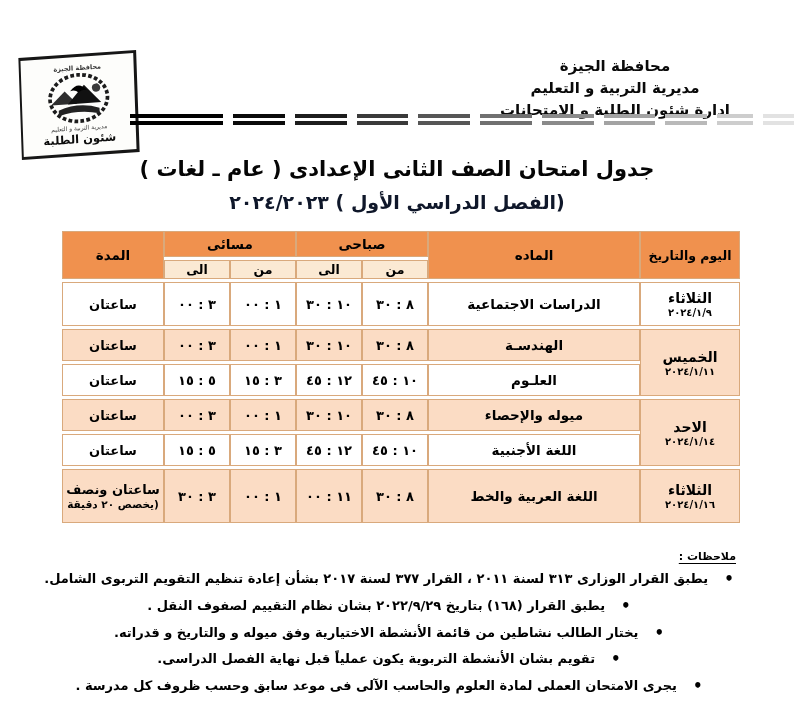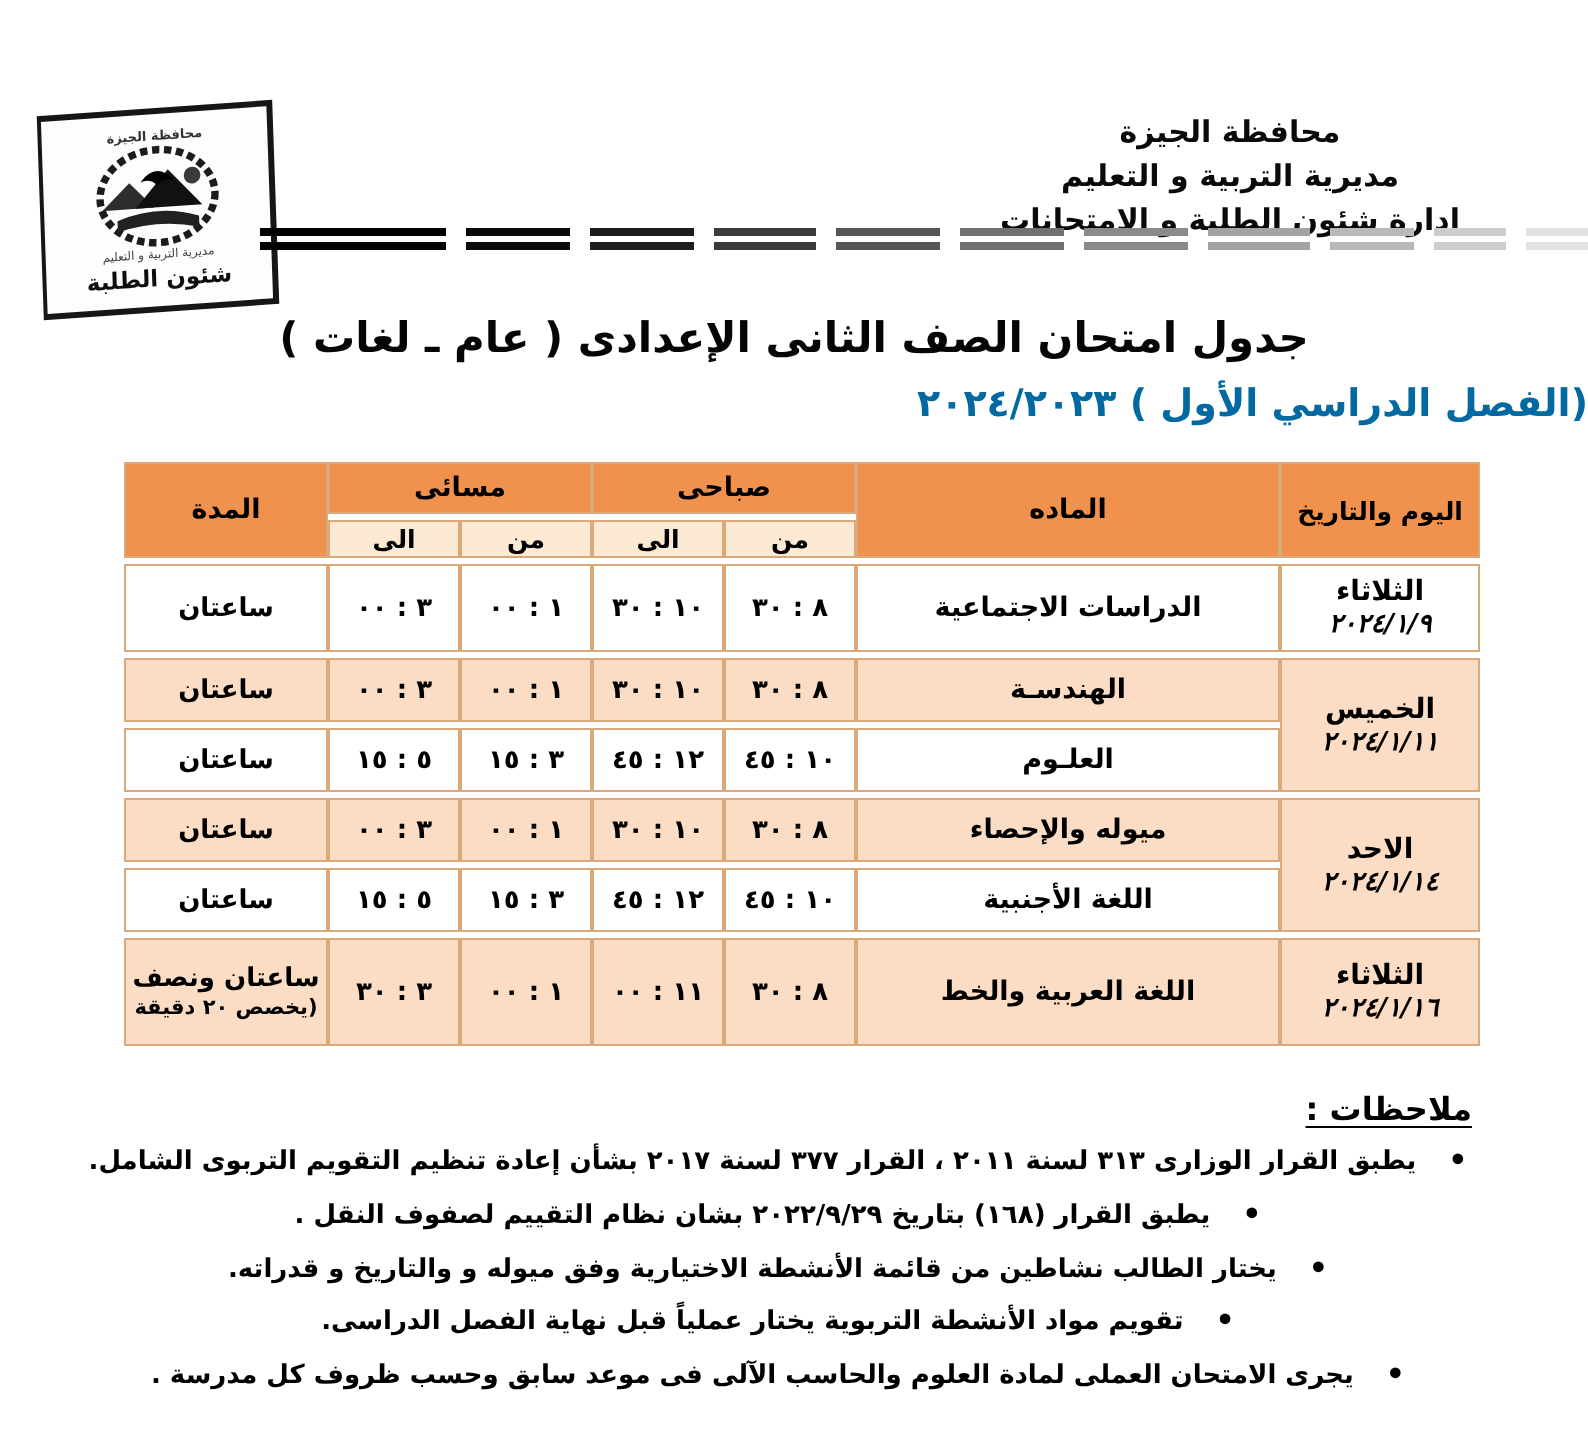--- a/index.html
+++ b/index.html
@@ -32,49 +32,49 @@
   .separator .seg:nth-child(6){color:#707070;}
   .separator .seg:nth-child(7){color:#8a8a8a;}
   .separator .seg:nth-child(8){color:#a3a3a3;}
   .separator .seg:nth-child(9){color:#b9b9b9;flex:.8;}
   .separator .seg:nth-child(10){color:#cdcdcd;flex:.7;}
   .separator .seg:nth-child(11){color:#e2e2e2;flex:.6;}
 
   
   .page-title{position:absolute;top:157px;left:0;width:100%;margin:0;text-align:center;
               font-size:21px;font-weight:bold;color:#050505;}
-  .page-subtitle{position:absolute;top:191px;left:0;width:100%;margin:0;text-align:right;
-                 font-size:19px;font-weight:bold;color:#0369a1;}
+  .page-subtitle{position:absolute;top:191px;left:0;width:100%;margin:0;text-align:center;
+                 font-size:19px;font-weight:bold;color:#0f172a;}
 
   
   :root{--orange:#F0914E;--peach:#FBDCC4;--cream:#FBE9D3;--cellb:#D9A97C;--hcellb:#E0873F;}
   table.sched{position:absolute;top:228px;left:62px;width:678px;table-layout:fixed;
               border-collapse:separate;border-spacing:0 3px;}
   table.sched th,table.sched td{box-sizing:border-box;text-align:center;vertical-align:middle;
               font-weight:bold;border:1px solid var(--cellb);padding:1px 2px;overflow:hidden;}
   th.main{background:var(--orange);font-size:13.5px;border-color:var(--hcellb);}
   th.day-h{font-size:12.5px;white-space:nowrap;border-right-color:var(--hcellb);}
   th.sub{background:var(--cream);font-size:12.5px;height:15px;}
   tr.hdr1 th{height:26px;}
   td{background:#fff;font-size:13px;}
   td.shaded{background:var(--peach);}
   td.day-cell{border-left:3px solid #fff;}
   .day-name{font-size:14px;font-weight:bold;}
-  .day-date{font-size:13px;font-weight:bold;margin-top:1px;font-style:italic;}
+  .day-date{font-size:10px;font-weight:bold;margin-top:1px;}
   td.subject-cell{font-size:13.5px;}
   td.time-cell{font-size:13px;letter-spacing:1px;}
   td.duration-cell{font-size:13px;}
   .duration-note{font-size:10.5px;margin-top:1px;}
   tr.h-tall td{height:44px;}
   tr.h-std td{height:32px;}
   tr.h-last td{height:54px;}
 
   
   .notes{position:absolute;top:545px;right:40px;left:36px;direction:rtl;}
-  .notes-title{display:inline-block;font-size:16px;font-weight:bold;
+  .notes-title{display:inline-block;font-size:11px;font-weight:bold;
                text-decoration:underline;text-underline-offset:3px;margin-bottom:7px;
                margin-right:18px;margin-left:36px;}
   ul.notes-list{list-style:none;margin:0;padding:0 12px 0 0;}
   ul.notes-list li{font-size:13px;font-weight:bold;line-height:1.32;margin-bottom:7px;
                    text-align:center;}
   ul.notes-list .bullet{display:inline-block;font-size:15px;margin-left:16px;vertical-align:middle;}
 </style>
 </head>
 <body>
 
@@ -222,18 +222,18 @@
         </tr>
       </tbody>
   </table>
 
   <div class="notes">
     <div class="notes-title">ملاحظات :</div>
     <ul class="notes-list" id="notes-list">
         <li><span class="bullet">•</span><span>يطبق القرار الوزارى ٣١٣ لسنة ٢٠١١ ، القرار ٣٧٧ لسنة ٢٠١٧  بشأن إعادة تنظيم التقويم التربوى الشامل.</span></li>
         <li><span class="bullet">•</span><span>يطبق القرار (١٦٨) بتاريخ ٢٠٢٢/٩/٢٩ بشان نظام التقييم لصفوف النقل .</span></li>
         <li><span class="bullet">•</span><span>يختار الطالب نشاطين من قائمة الأنشطة الاختيارية وفق ميوله و والتاريخ و قدراته.</span></li>
-        <li><span class="bullet">•</span><span>تقويم مواد الأنشطة التربوية يختار عملياً قبل نهاية الفصل الدراسى.</span></li>
+        <li><span class="bullet">•</span><span>تقويم بشان الأنشطة التربوية يكون عملياً قبل نهاية الفصل الدراسى.</span></li>
         <li><span class="bullet">•</span><span>يجرى الامتحان العملى لمادة العلوم والحاسب الآلى  فى موعد سابق وحسب ظروف كل مدرسة .</span></li>
       </ul>
   </div>
 
 </div>
 
 </body></html>

